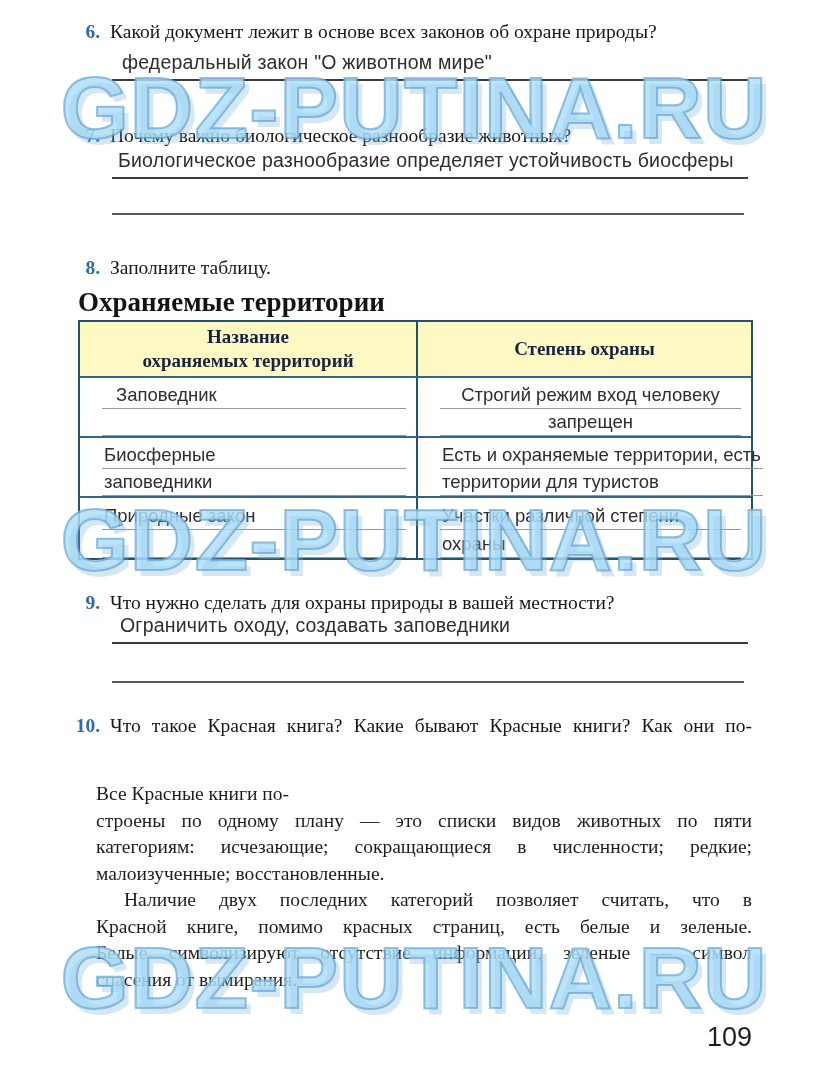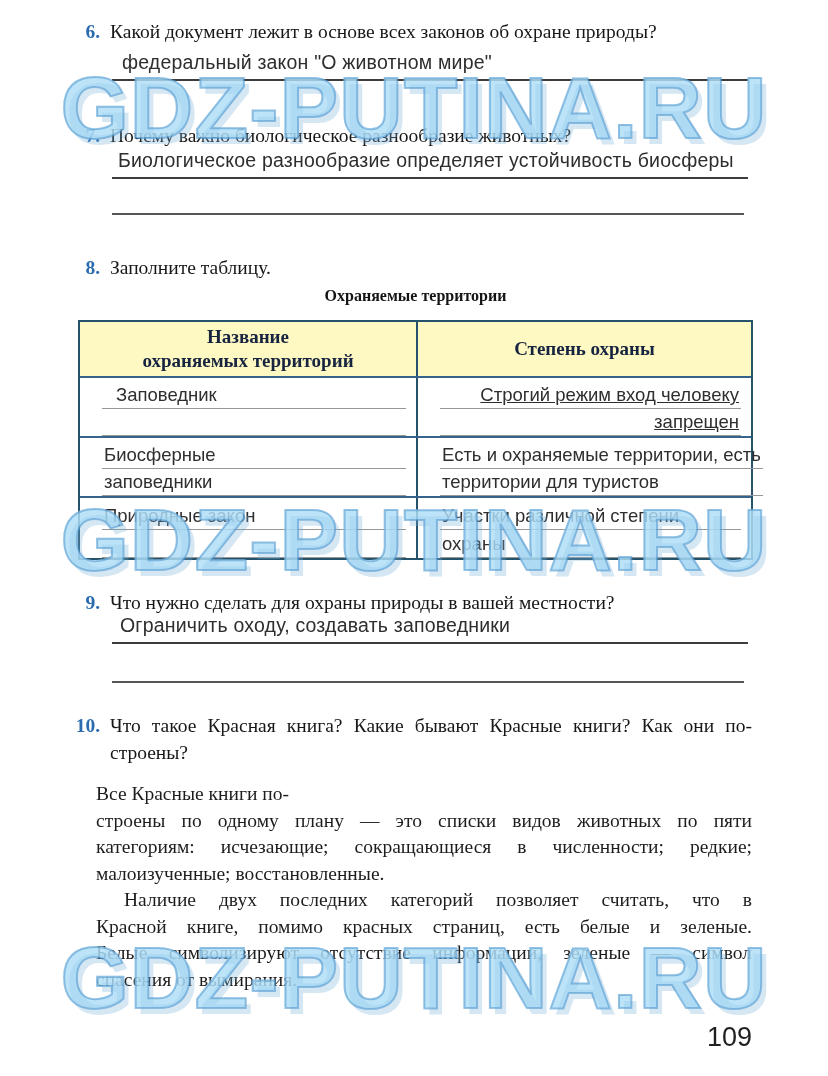--- a/index.html
+++ b/index.html
@@ -70,23 +70,23 @@
     border-bottom: 2px solid #3c3c3c;
     z-index: 1;
   }
   .ansline.gray { border-bottom-color: #565656; }
   
   .tbl-title {
     position: absolute;
     top: 287px;
     left: 78px;
     width: 675px;
-    text-align: center;
-    font-weight: bold;
-    font-size: 16px;
+    text-align: left;
+    font-weight: bold;
+    font-size: 27px;
     color: #141414;
     z-index: 1;
   }
   .tbl {
     position: absolute;
     top: 320px;
     left: 78px;
     width: 675px;
     border: 2px solid #24536b;
     z-index: 1;
@@ -116,21 +116,21 @@
     line-height: 26px;
     margin: 0 10px;
     border-bottom: 1px solid #979797;
     font-family: "Liberation Sans", sans-serif;
     font-size: 18.5px;
     color: #2e2e2e;
     white-space: nowrap;
     overflow: hidden;
     padding: 0 2px;
   }
-  .cl.c { text-align: right; text-decoration: underline; }
+  .cl.c { text-align: center; }
   .cl.ind { padding-left: 14px; }
   .r3 .cl { height: 28px; line-height: 27px; }
   
   .para {
     position: absolute;
     top: 781px;
     left: 96px;
     width: 656px;
     font-size: 19.5px;
     color: #1d1d1d;
@@ -233,21 +233,20 @@
     <span class="qtext">Что нужно сделать для охраны природы в вашей местности?</span>
   </div>
   <div class="ans" style="top:614px; left:120px">Ограничить оходу, создавать заповедники</div>
   <div class="ansline" style="top:642px; left:112px; width:636px"></div>
   <div class="ansline gray" style="top:681px; left:112px; width:632px"></div>
 
   <div class="q" style="top:712px">
     <span class="qnum">10.</span>
     <span class="qtext">
       <span class="jline" style="display:block">Что такое Красная книга? Какие бывают Красные книги? Как они по-</span>
-      <span style="display:block">строены?</span>
     </span>
   </div>
 
   <div class="para">
     <div class="pl r">Все Красные книги по-</div>
     <div class="pl j">строены по одному плану — это списки видов животных по пяти</div>
     <div class="pl j">категориям: исчезающие; сокращающиеся в численности; редкие;</div>
     <div class="pl">малоизученные; восстановленные.</div>
     <div class="pl j ind">Наличие двух последних категорий позволяет считать, что в</div>
     <div class="pl j">Красной книге, помимо красных страниц, есть белые и зеленые.</div>

